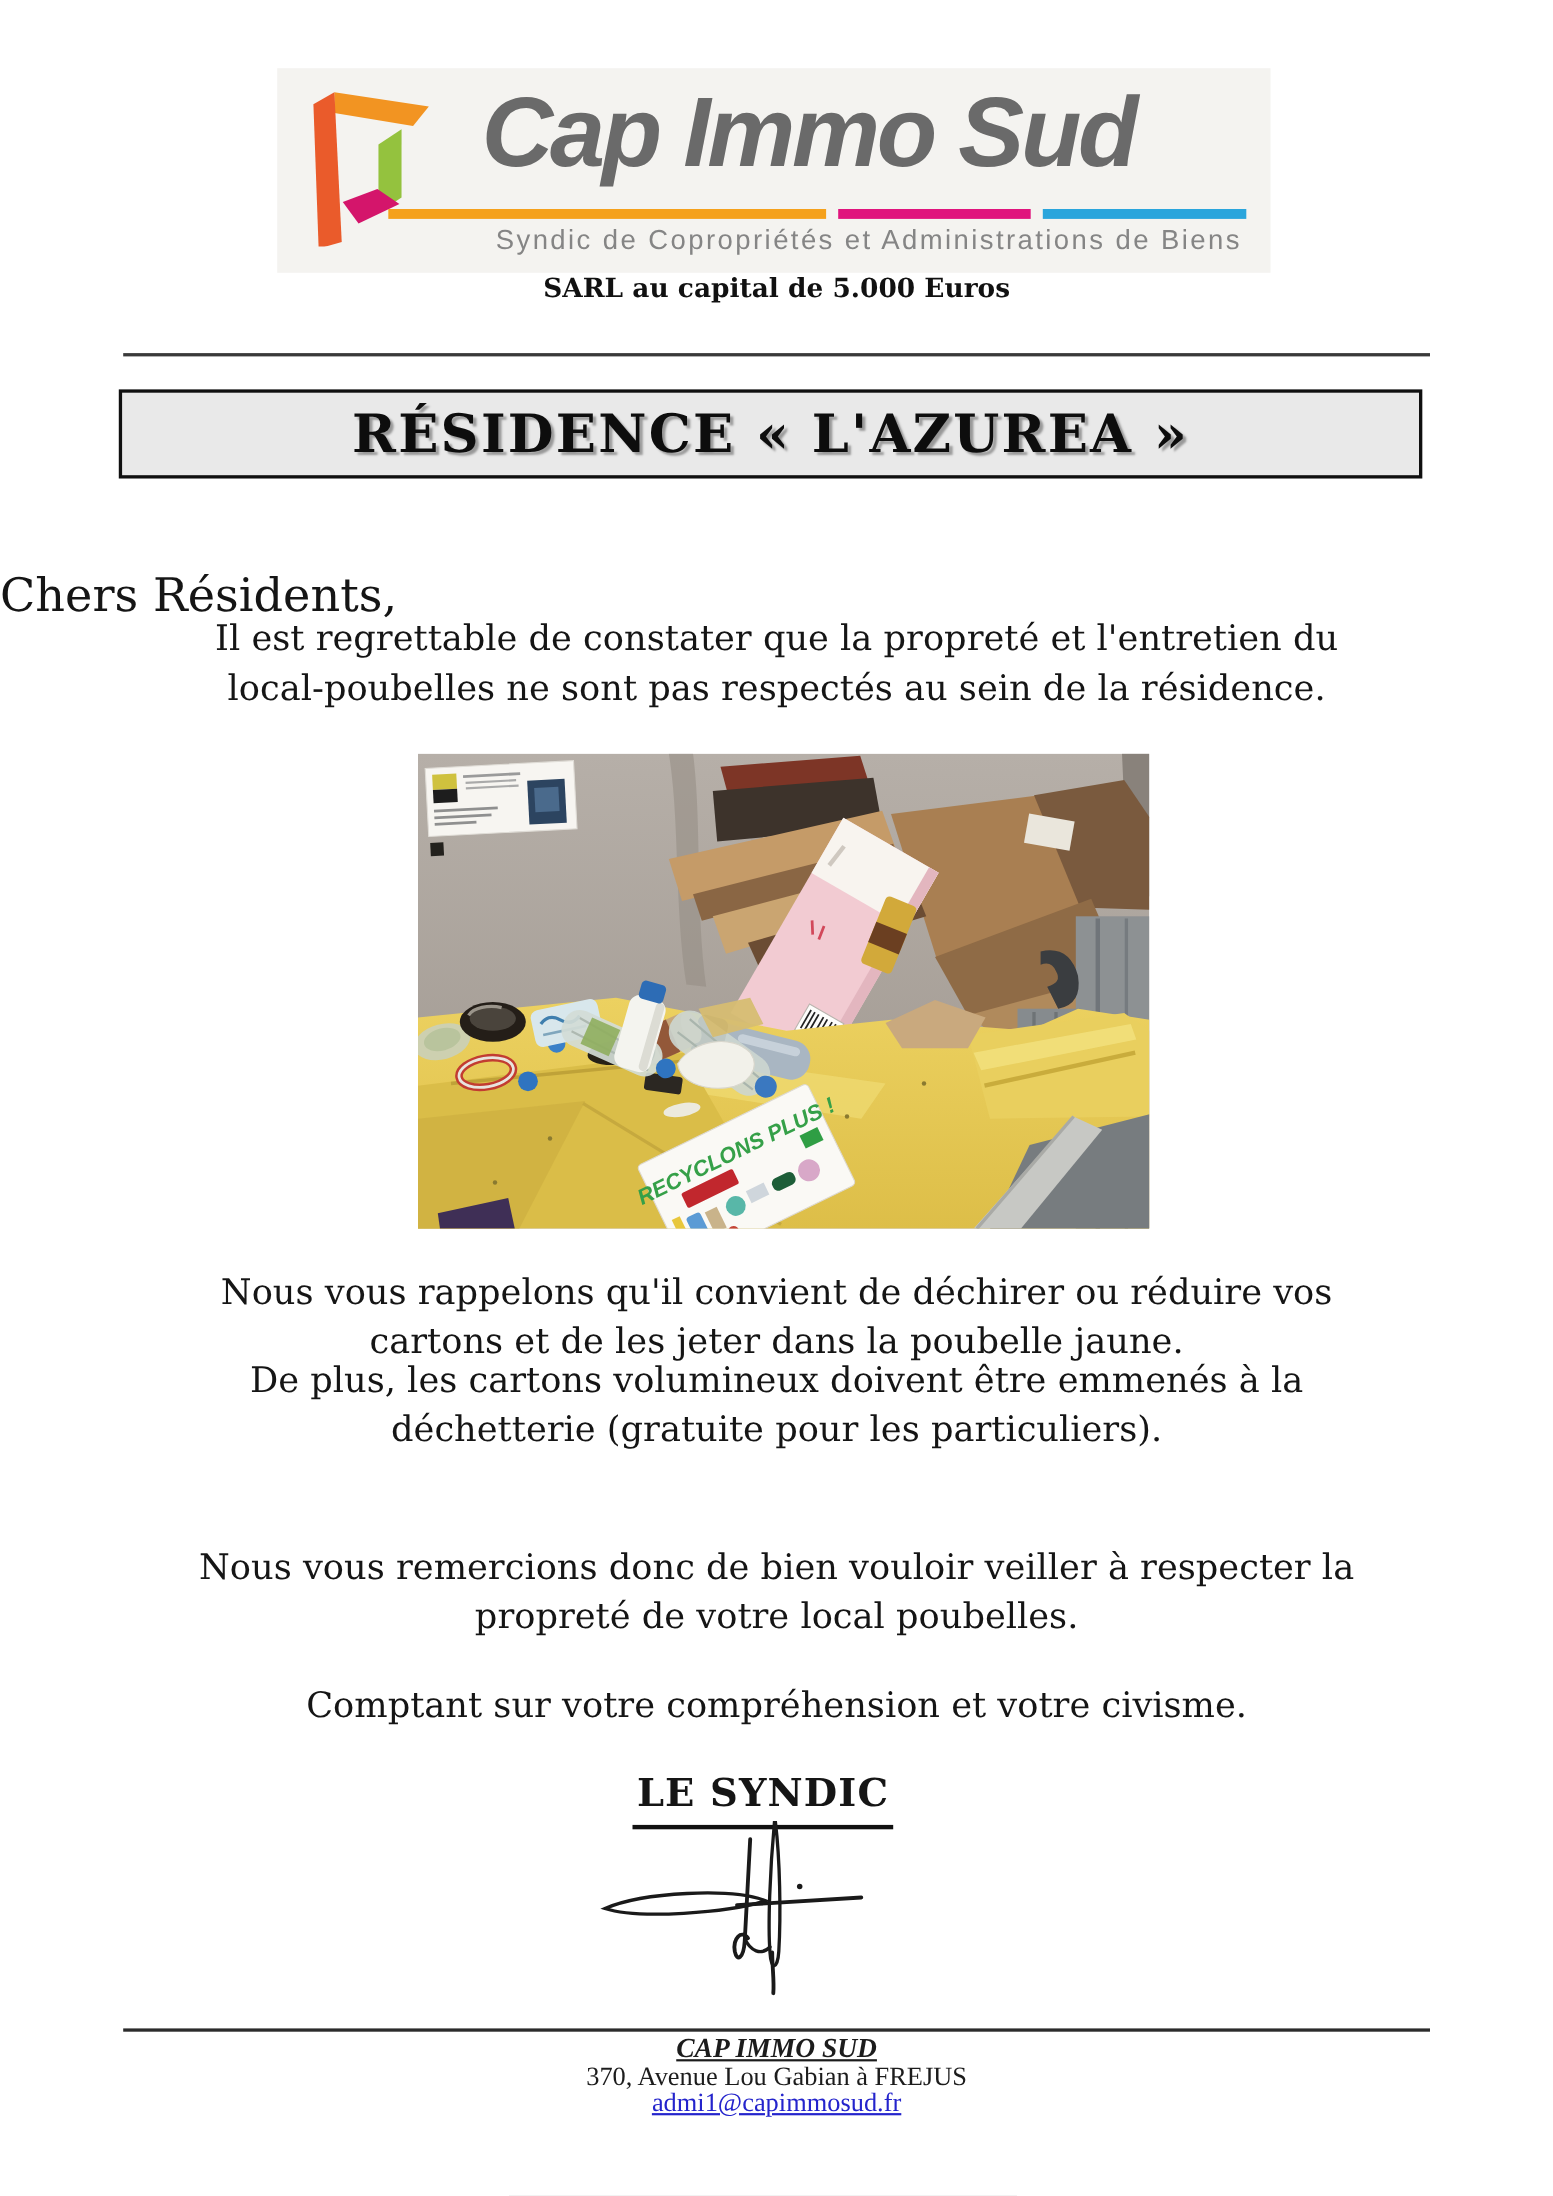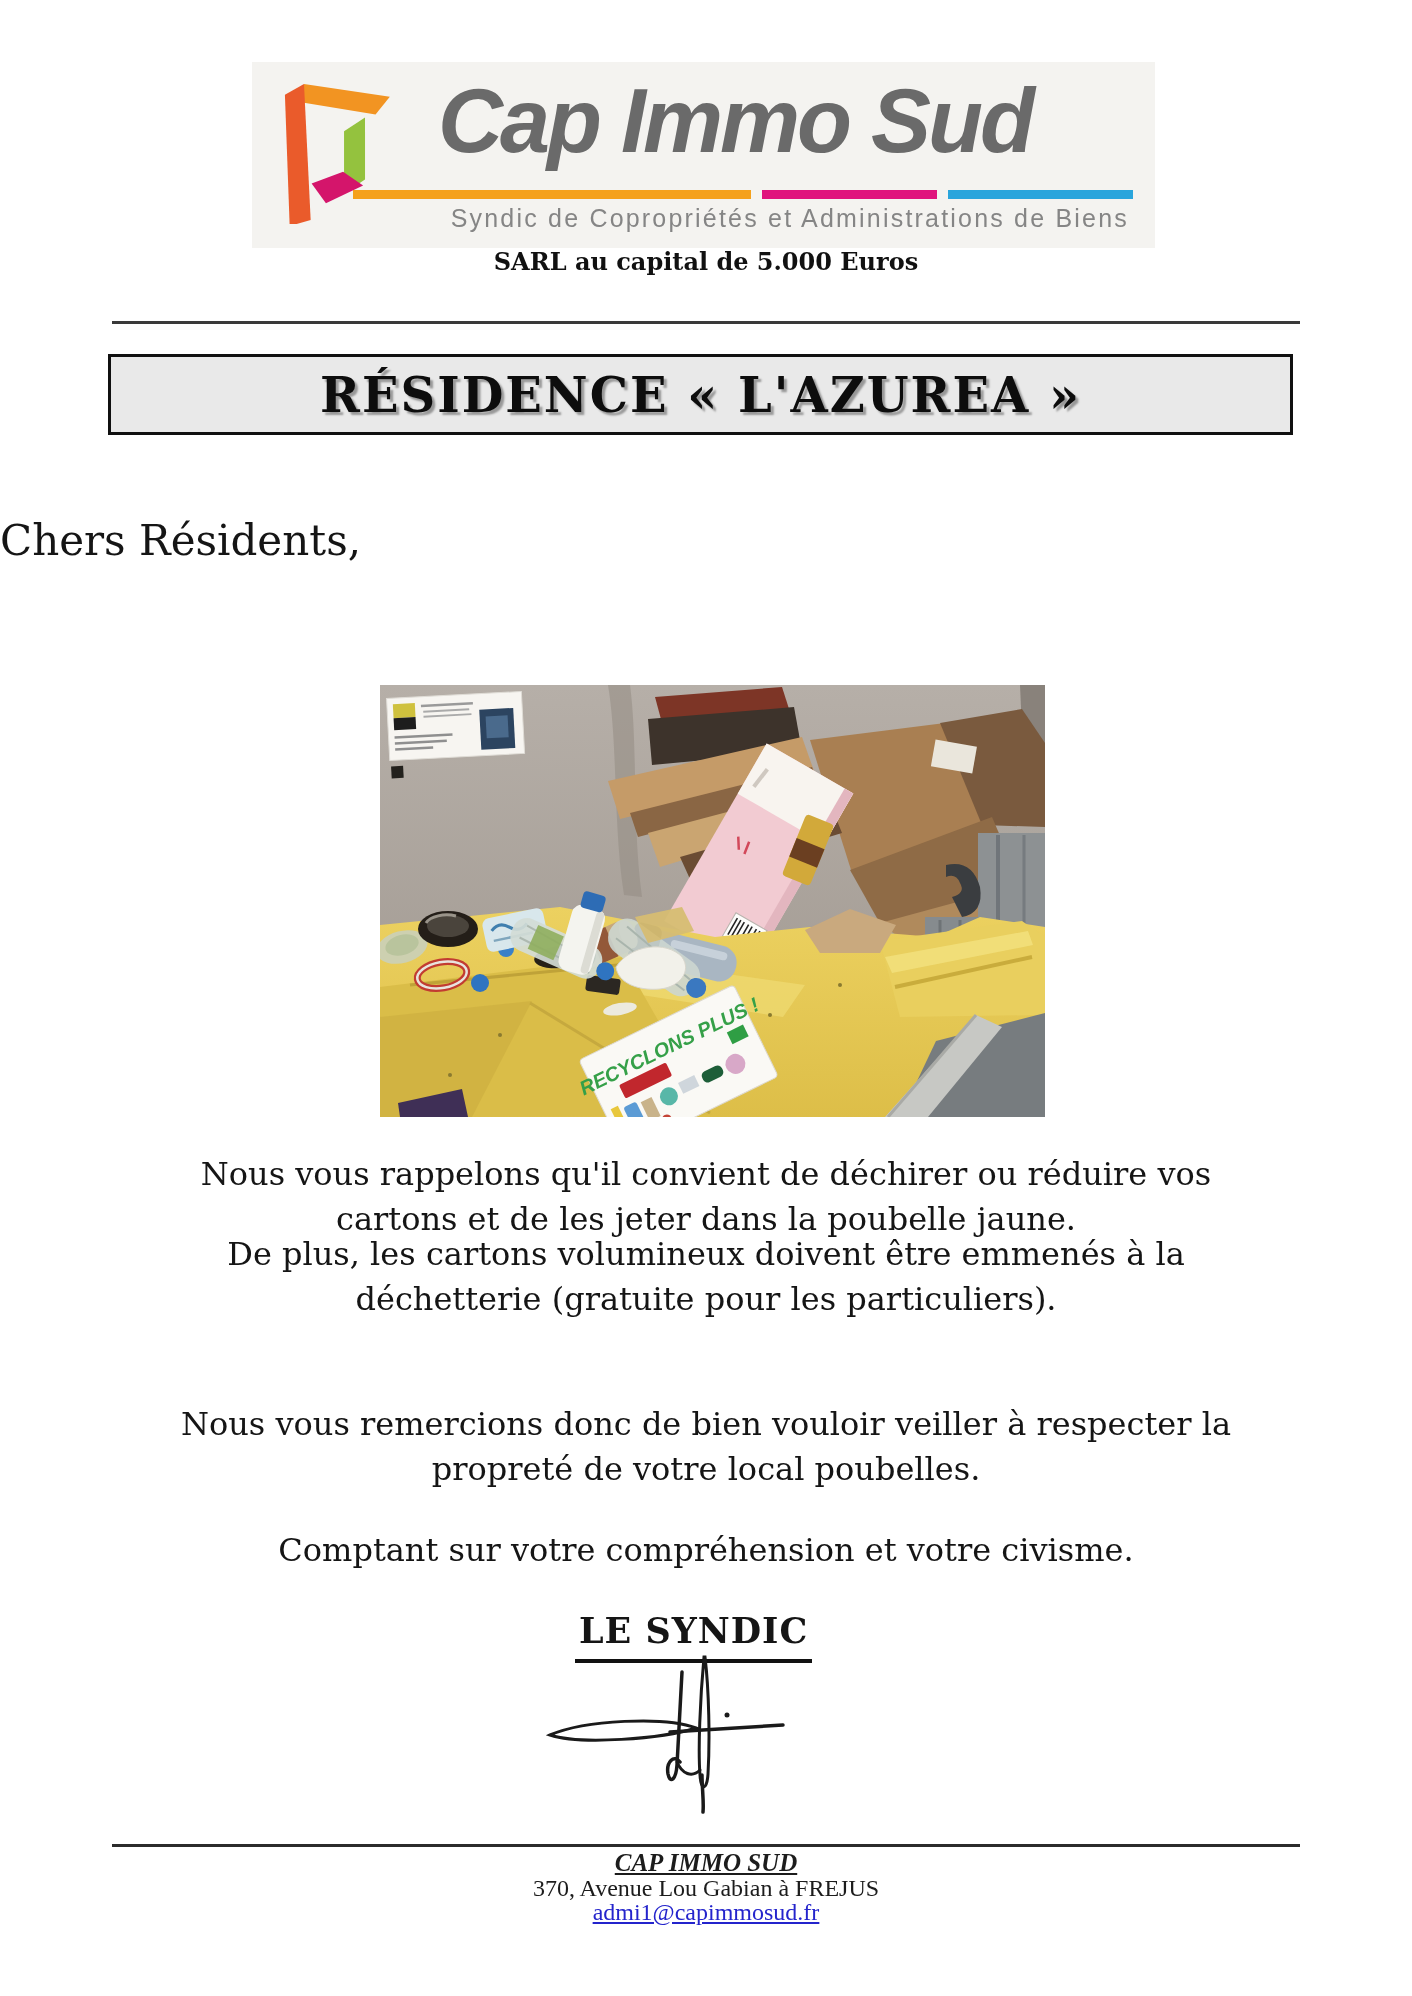--- a/index.html
+++ b/index.html
@@ -97,20 +97,22 @@
     <div>SARL au capital de 5.000 Euros</div>
   </div>
 
   <div class="rule rule-top"></div>
 
   <div class="title-box">
     <span>RÉSIDENCE « L'AZUREA »</span>
   </div>
 
   <div class="salutation">Chers Résidents,</div>
+  <p class="para para-1">Il est regrettable de constater que la propreté et l'entretien du
+local-poubelles ne sont pas respectés au sein de la résidence.</p>
 
   <div class="photo">
     <svg width="665" height="432" viewBox="0 0 665 432" preserveAspectRatio="none">
       <defs>
         <linearGradient id="wall" x1="0" y1="0" x2="0" y2="1">
           <stop offset="0" stop-color="#b6afa8"></stop>
           <stop offset="1" stop-color="#9e968e"></stop>
         </linearGradient>
         <linearGradient id="lid" x1="0" y1="0" x2="0" y2="1">
           <stop offset="0" stop-color="#ecd160"></stop>

